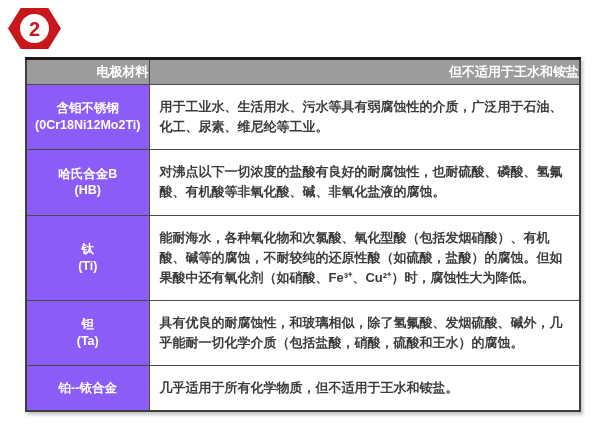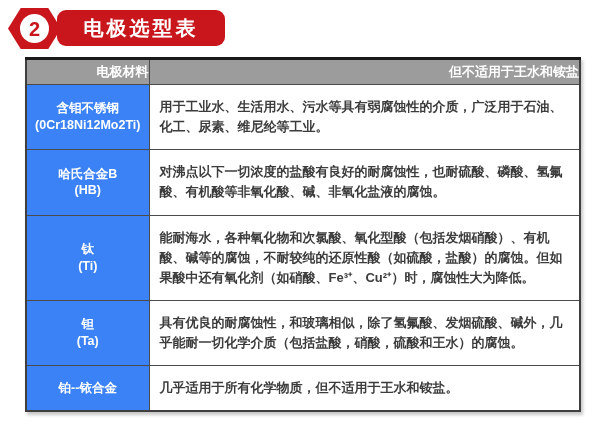--- a/index.html
+++ b/index.html
@@ -38,21 +38,21 @@
   }
   col.c1 { width: 123px; }
   .etable th {
     background: #9c9c9c; color: #ffffff;
     font-size: 13px; font-weight: bold;
     height: 26px; text-align: right;
     border: 1px solid #4b4b4b;
   }
   .etable td { border: 1px solid #4b4b4b; vertical-align: middle; }
   td.mat {
-    background: #3b82f6; color: #ffffff;
+    background: #8b5cf6; color: #ffffff;
     font-weight: bold; font-size: 12.5px;
     text-align: center; padding: 3px 2px; line-height: 1.35; margin-top: 42px;
   }
   td.desc {
     background: #ffffff; color: #3c3c3c;
     font-size: 13px; font-weight: 600;
     padding: 12px 10px; line-height: 1.55; text-align: left;
   }
   tr.r1 { height: 56px; }
   tr.r2 { height: 42px; }
@@ -63,23 +63,20 @@
   tr.r7 { height: 21px; }
 </style>
 </head>
 <body>
 
 <div class="header-area">
   <div class="badge-hex">
     <div class="badge-circle">
       <span class="badge-num">2</span>
     </div>
-  </div>
-  <div class="title-pill">
-    <span class="title-text">电极选型表</span>
   </div>
 </div>
 
 <table class="etable">
   <colgroup>
       <col class="c1">
       <col class="c2">
     </colgroup>
   <thead>
     <tr>

